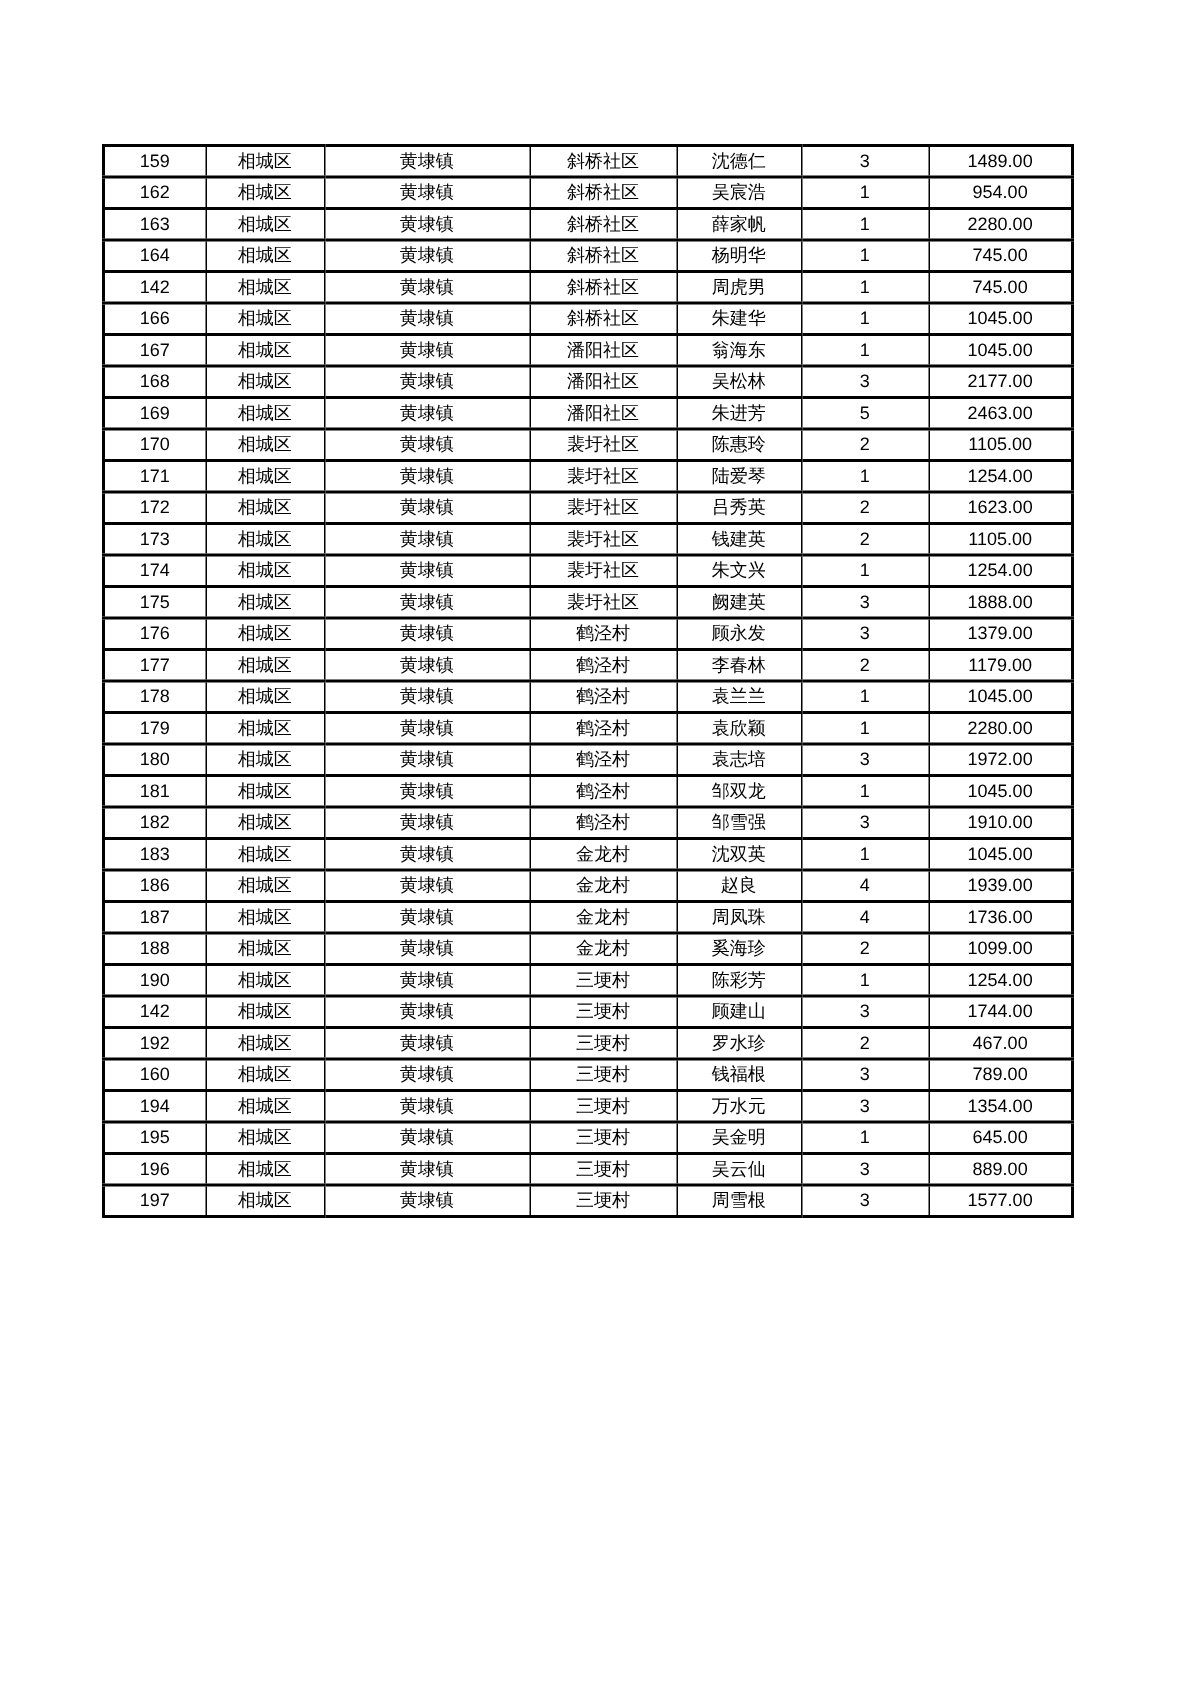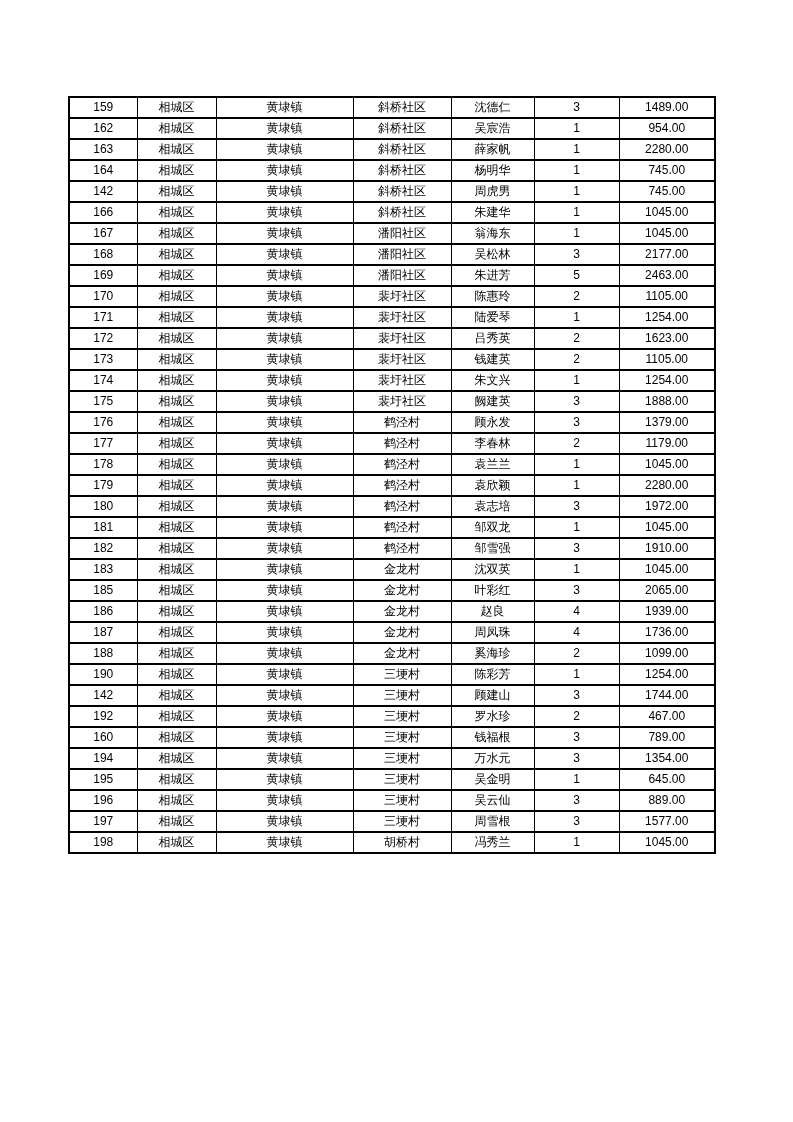--- a/index.html
+++ b/index.html
@@ -268,29 +268,20 @@
         <tr>
           <td class="num">183</td>
           <td>相城区</td>
           <td>黄埭镇</td>
           <td>金龙村</td>
           <td>沈双英</td>
           <td class="num">1</td>
           <td class="num">1045.00</td>
         </tr>
         <tr>
-          <td class="num">185</td>
-          <td>相城区</td>
-          <td>黄埭镇</td>
-          <td>金龙村</td>
-          <td>叶彩红</td>
-          <td class="num">3</td>
-          <td class="num">2065.00</td>
-        </tr>
-        <tr>
           <td class="num">186</td>
           <td>相城区</td>
           <td>黄埭镇</td>
           <td>金龙村</td>
           <td>赵良</td>
           <td class="num">4</td>
           <td class="num">1939.00</td>
         </tr>
         <tr>
           <td class="num">187</td>
@@ -374,25 +365,16 @@
           <td class="num">889.00</td>
         </tr>
         <tr>
           <td class="num">197</td>
           <td>相城区</td>
           <td>黄埭镇</td>
           <td>三埂村</td>
           <td>周雪根</td>
           <td class="num">3</td>
           <td class="num">1577.00</td>
-        </tr>
-        <tr>
-          <td class="num">198</td>
-          <td>相城区</td>
-          <td>黄埭镇</td>
-          <td>胡桥村</td>
-          <td>冯秀兰</td>
-          <td class="num">1</td>
-          <td class="num">1045.00</td>
         </tr>
       </tbody>
   </table>
 </div>
 
 </body></html>

